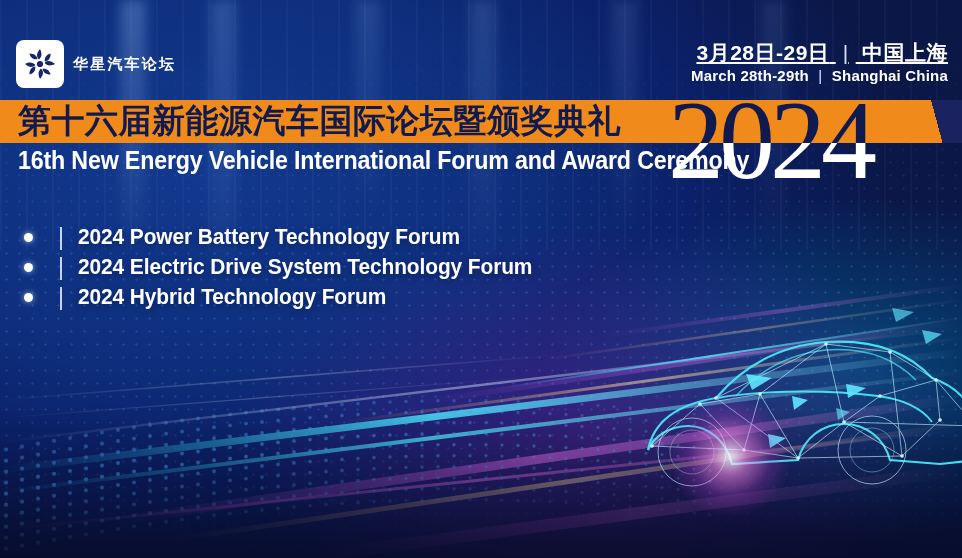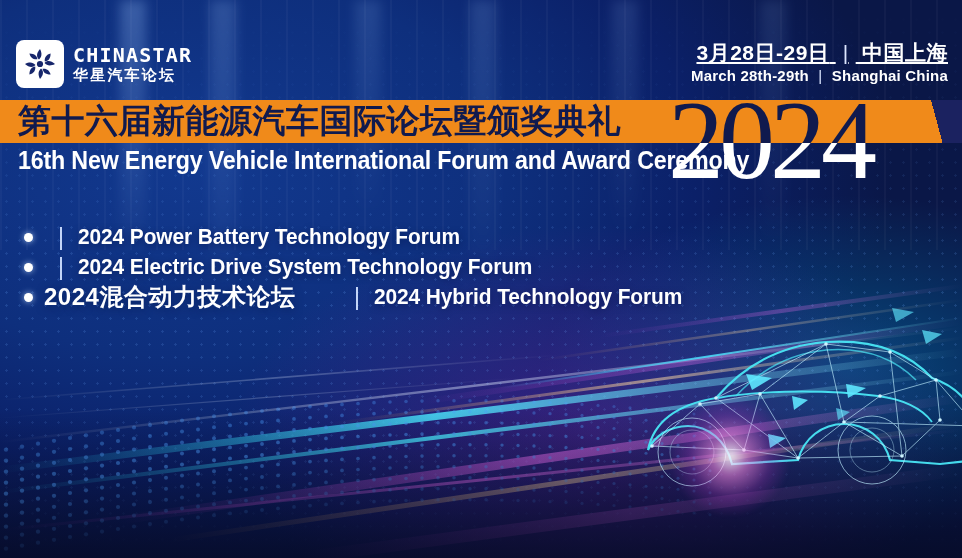--- a/index.html
+++ b/index.html
@@ -700,21 +700,20 @@
           <path d="M6 21 C11 18.5 14 19.5 16.5 22 C13.8 25 10 24.5 6 21 Z"></path>
           <path d="M31.6 10.4 C31.5 16 29.2 17.8 25.8 18.4 C25.2 14.4 27.4 11.4 31.6 10.4 Z"></path>
           <path d="M31.6 31.6 C26 31.5 24.2 29.2 23.6 25.8 C27.6 25.2 30.6 27.4 31.6 31.6 Z"></path>
           <path d="M10.4 31.6 C10.5 26 12.8 24.2 16.2 23.6 C16.8 27.6 14.6 30.6 10.4 31.6 Z"></path>
           <path d="M10.4 10.4 C16 10.5 17.8 12.8 18.4 16.2 C14.4 16.8 11.4 14.6 10.4 10.4 Z"></path>
           <circle cx="21" cy="21" r="3.1"></circle>
         </g>
       </svg>
     </div>
     <div class="logo-txt">
-      <div class="logo-en">CHINASTAR</div>
       <div class="logo-cn">华星汽车论坛</div>
     </div>
   </div>
 
   <div class="meta">
     <div class="meta-cn">
       <span>3月28日-29日</span>
       <span class="sep">|</span>
       <span>中国上海</span>
     </div>
@@ -755,19 +754,18 @@
     </div>
 
     <div class="row">
       <span class="bullet"></span>
       <span class="pipe">|</span>
       <span class="en">2024 Electric Drive System Technology Forum</span>
     </div>
 
     <div class="row">
       <span class="bullet"></span>
-      <span class="cn">2024混合动力技术论坛</span>
       <span class="pipe">|</span>
       <span class="en">2024 Hybrid Technology Forum</span>
     </div>
   </div>
 
 </div>
 
 </body></html>

